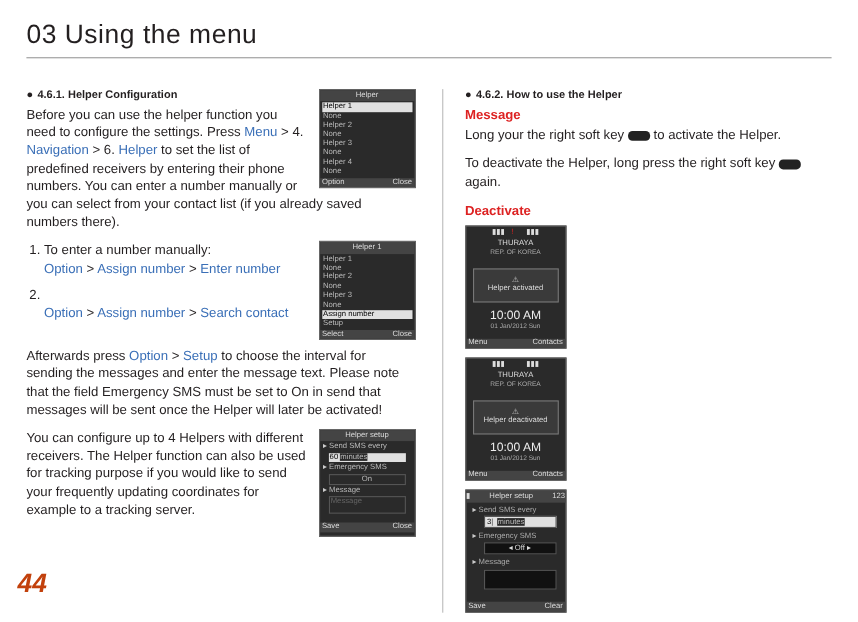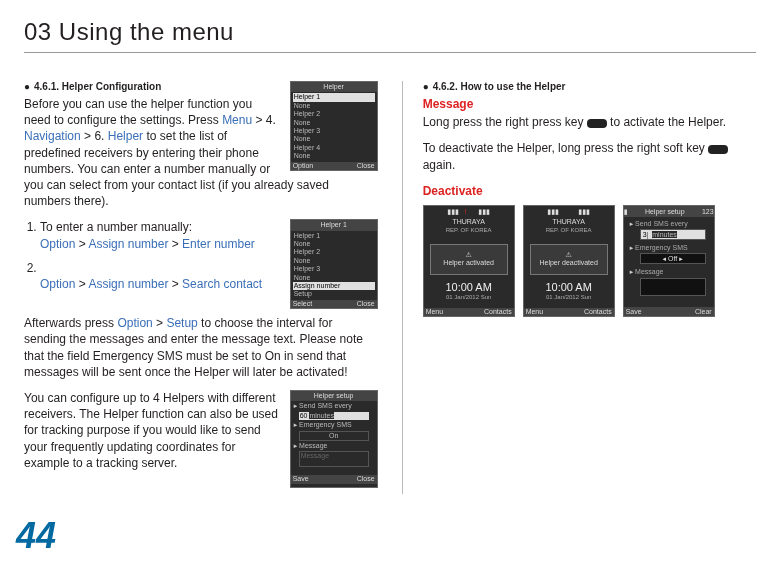--- a/index.html
+++ b/index.html
@@ -91,26 +91,26 @@
   .phone-screen .row { padding: 0 1px; color: #bbb; }
   ol.steps {
     font-size: 12px;
     line-height: 1.35;
     padding-left: 16px;
     margin-bottom: 10px;
   }
   ol.steps li { margin-bottom: 8px; }
   .page-num {
     position: absolute;
-    bottom: 8px;
+    bottom: 20px;
     left: 16px;
-    font-size: 36px;
+    font-size: 24px;
     font-weight: bold;
     font-style: italic;
-    color: #0369a1;
+    color: #c2410c;
   }
   .key-icon {
     display: inline-block;
     width: 20px;
     height: 9px;
     background: #222;
     border-radius: 4px;
     vertical-align: middle;
     position: relative;
   }
@@ -118,20 +118,21 @@
     content:"";
     position:absolute;
     left:4px; top:2px;
     width:12px; height:5px;
     border-radius:2px;
   }
   .inline-screens {
     display: flex;
     gap: 8px;
     margin-top: 6px;
+    flex-direction: column;
   }
   .big-screen {
     width: 92px;
     height: 112px;
     background: #2a2a2a;
     border: 1px solid #666;
     color: #ccc;
     font-size: 7px;
     line-height: 1.2;
     padding: 2px;
@@ -280,21 +281,21 @@
     </div>
   </div>
 
   <div class="col-right">
     <div class="section-heading">
       <span class="bullet">●</span><span>4.6.2. How to use the Helper</span>
     </div>
 
     <p class="body" style="margin-bottom:2px;"><span class="red" style="font-weight:bold;">Message</span></p>
     <p class="body">
-      <span>Long press the right press key </span><span class="key-icon"></span><span> to activate the Helper.</span><br>
+      <span>Long your the right soft key </span><span class="key-icon"></span><span> to activate the Helper.</span><br>
     </p>
 
     <p class="body">
       <span>To deactivate the Helper, long press the right soft key </span><span class="key-icon"></span><span> again.</span>
     </p>
     <p class="body" style="margin-bottom:2px;"><span class="red" style="font-weight:bold;">Deactivate</span></p>
 
     <div class="inline-screens">
 
       <div class="big-screen">

